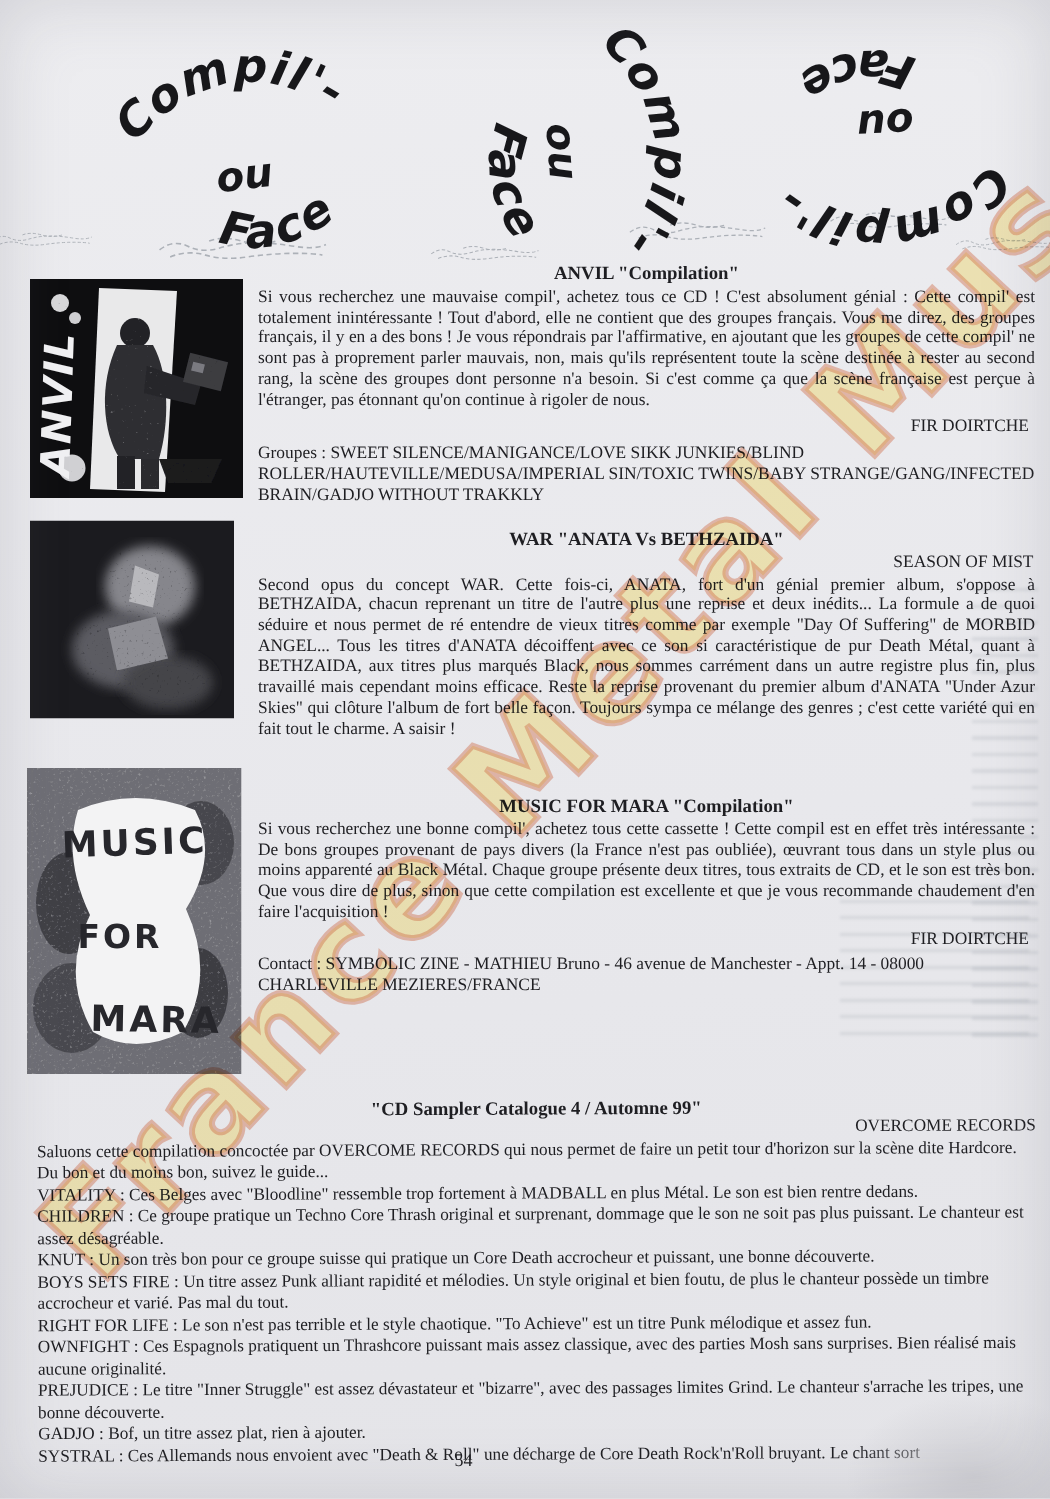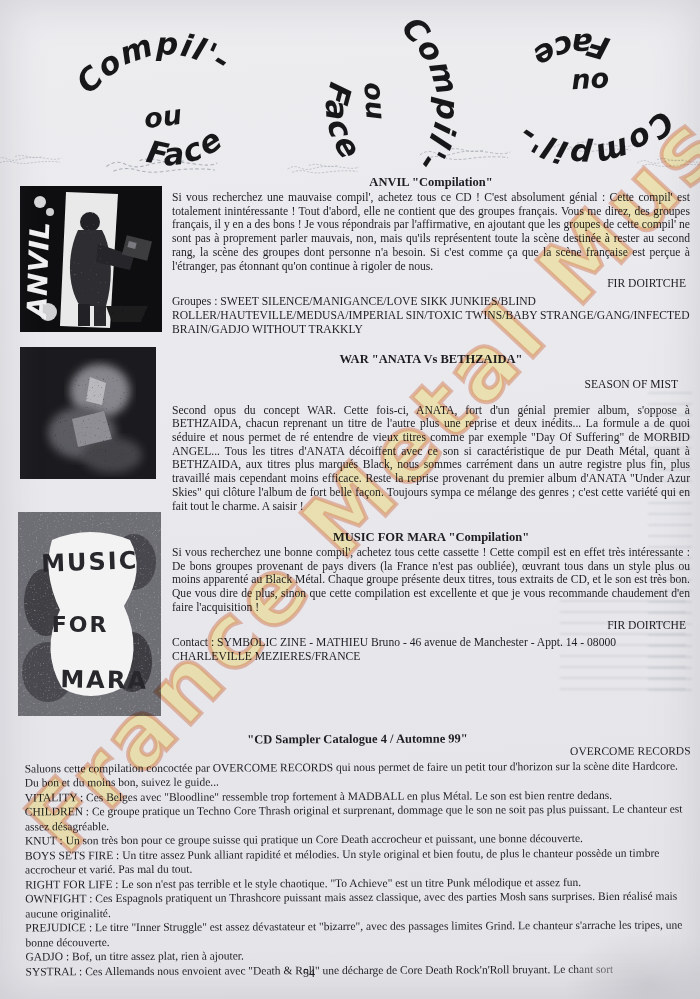--- a/index.html
+++ b/index.html
@@ -12,21 +12,21 @@
   .logo{position:absolute;width:190px;height:148px;z-index:2;}
   #logo1{left:60px;top:26px;}
   #logo2{left:297px;top:20px;transform:rotate(93deg);}
   #logo3{left:502px;top:26px;transform:rotate(184deg);}
   .squig{position:absolute;opacity:.75;z-index:1;}
   
   .cover{position:absolute;z-index:2;}
   
   .review{position:absolute;left:172px;width:518px;font-size:11.6px;z-index:2;}
   .rtitle{font-weight:bold;font-size:12.5px;text-align:center;margin:0 0 2px 0;line-height:14px;}
-  .rlabel{text-align:right;line-height:13.6px;margin:12px;}
+  .rlabel{text-align:right;line-height:13.6px;margin:1px;}
   .rbody{text-align:justify;line-height:13.7px;margin:0;font-family:Liberation Serif, serif;}
   .rsig{text-align:right;line-height:13.8px;margin:4px;}
   .rmeta{line-height:13.9px;margin:0;}
   .rgroups{margin-top:2px;}
   
   #sampler{position:absolute;left:25px;top:732px;width:666px;font-size:11.5px;
     line-height:14.5px;z-index:2;transform:rotate(-.25deg);}
   #sampler .rtitle{margin-bottom:0;}
   #sampler p{margin:0;}
   .pagenum{position:absolute;left:0;top:966px;width:618px;text-align:center;

